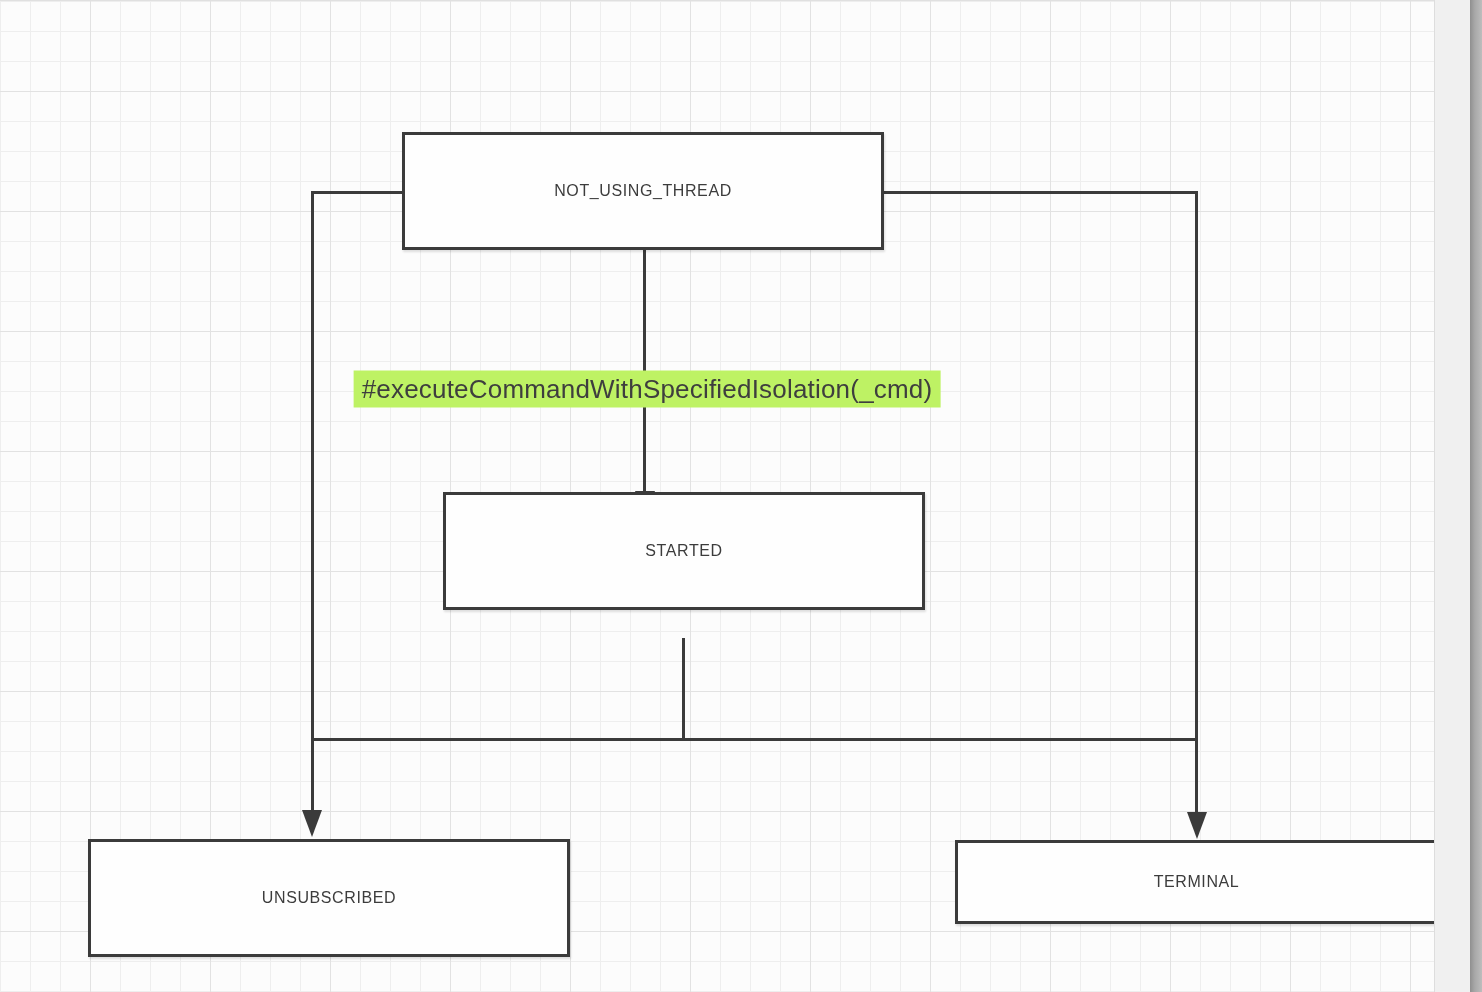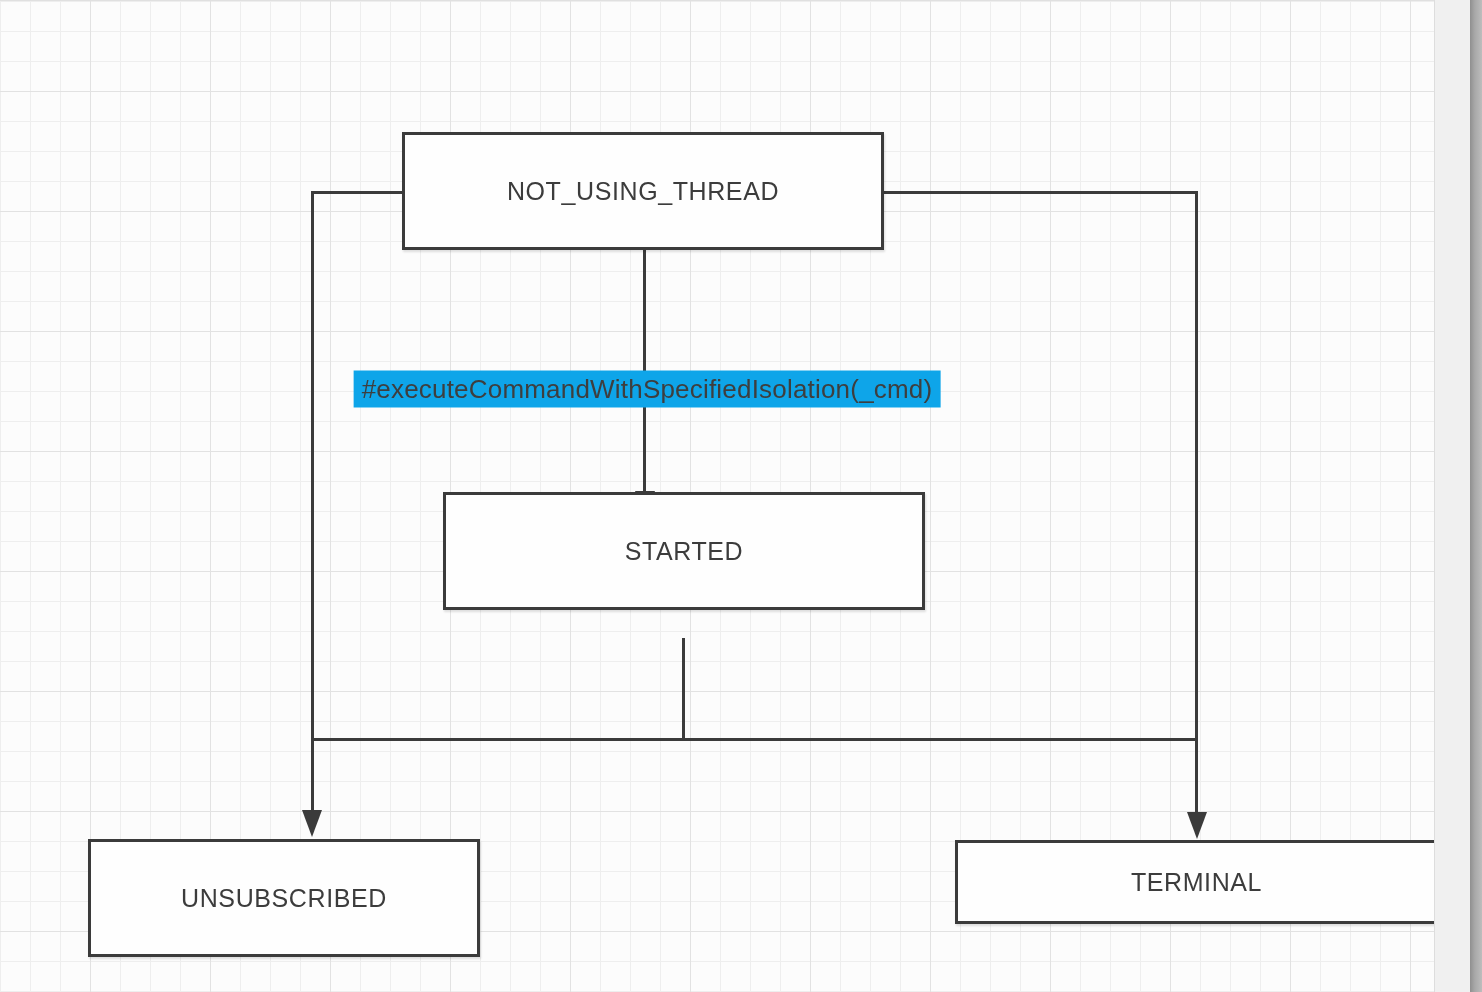--- a/index.html
+++ b/index.html
@@ -33,26 +33,26 @@
   .scroll-strip {
     position:absolute; left:1470px; top:0; width:12px; height:992px;
     background:linear-gradient(to right,#8f8f8f 0%,#a8a8a8 40%,#bdbdbd 100%);
   }
 
   
   .node {
     position:absolute; background:#fefefe;
     border:3px solid #3b3b3b;
     display:flex; align-items:center; justify-content:center;
-    font-size:25px; color:#3c3c3c; letter-spacing:0.6px;
+    font-size:16px; color:#3c3c3c; letter-spacing:0.6px;
     box-shadow:1px 2px 2px rgba(0,0,0,0.12);
   }
   .node-not-using-thread { left:402px; top:132px; width:482px; height:118px; }
   .node-started        { left:443px; top:492px; width:482px; height:118px; }
-  .node-unsubscribed   { left:88px;  top:839px; width:392px; height:118px; }
+  .node-unsubscribed   { left:88px;  top:839px; width:482px; height:118px; }
   .node-terminal       { left:955px; top:840px; width:483px; height:84px; }
 
   
   .line { position:absolute; background:#3b3b3b; }
   .hline { height:3px; }
   .vline { width:3px; }
 
   .edge-center-v   { left:643px;  top:250px; height:242px; }
   .edge-left-h     { left:313px;  top:191px; width:89px;  }
   .edge-left-v     { left:311px;  top:191px; height:621px; }
@@ -69,21 +69,21 @@
     border-top:27px solid #3b3b3b;
   }
   .arrow-to-started      { left:635px;  top:491px; }
   .arrow-to-unsubscribed { left:302px;  top:810px; }
   .arrow-to-terminal     { left:1187px; top:812px; }
 
   
   .edge-label {
     position:absolute; left:647px; top:389px;
     transform:translate(-50%,-50%);
-    background:#0ea5e9; padding:3px 8px;
+    background:#bef264; padding:3px 8px;
     font-size:26px; color:#3e3e3e; white-space:nowrap;
     letter-spacing:0.2px;
   }
 </style>
 </head>
 <body>
 
 <div class="screen">
 
   <div class="canvas"></div>

